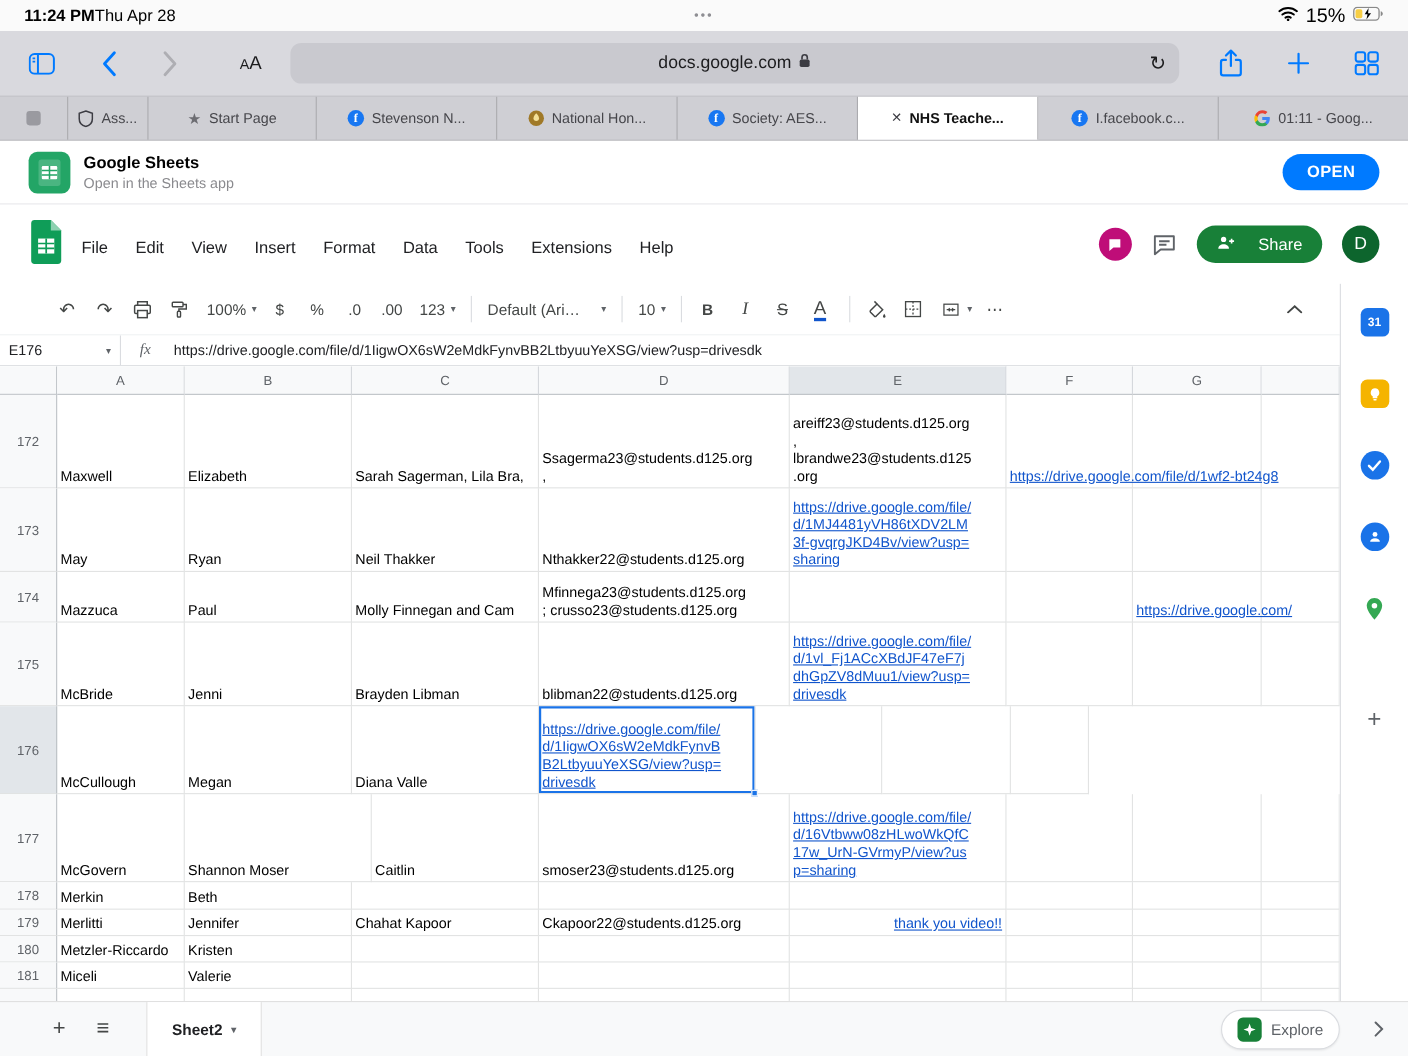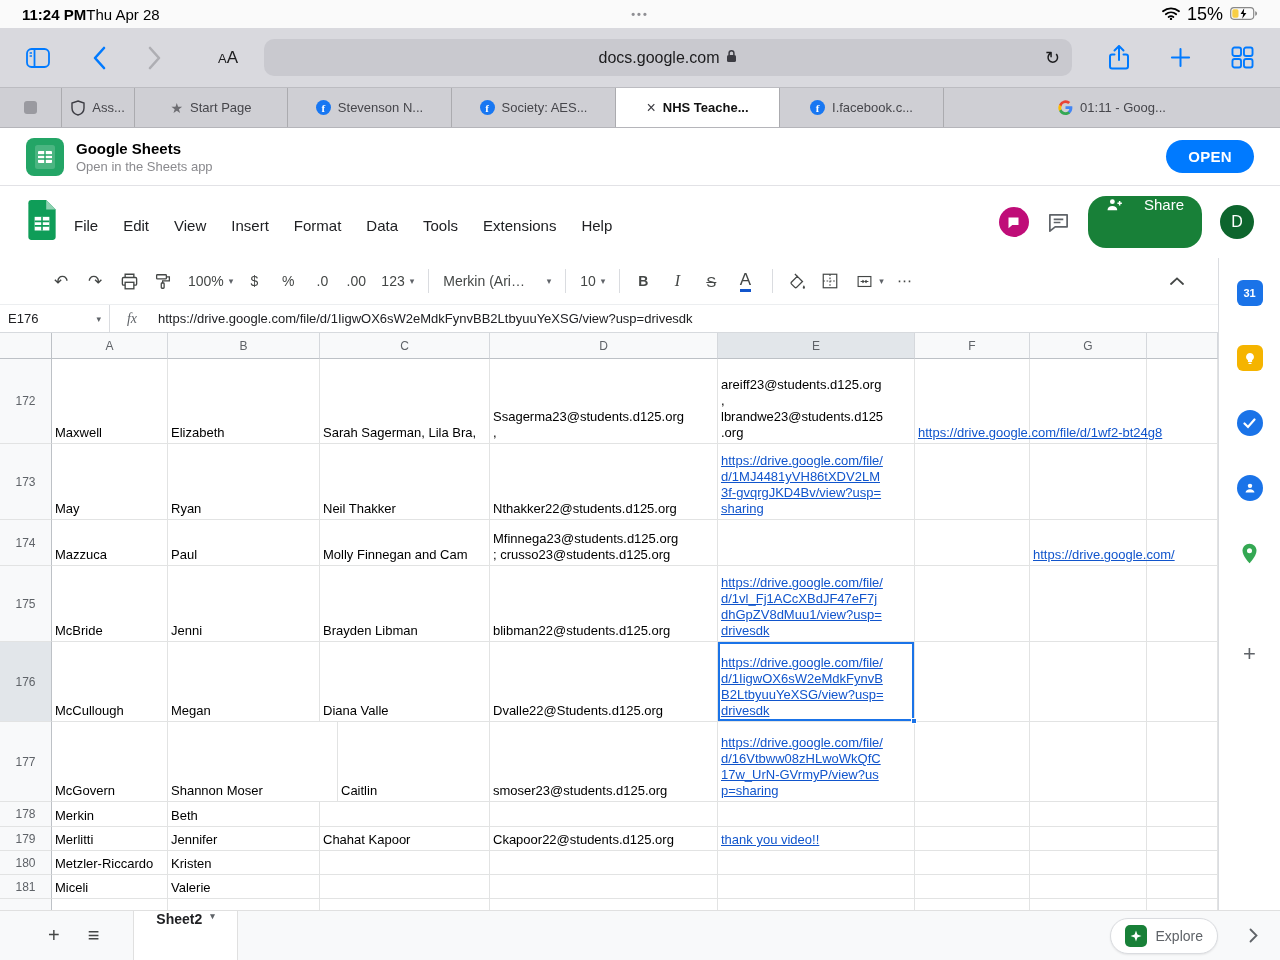--- a/index.html
+++ b/index.html
@@ -57,22 +57,22 @@
   .sheets-logo{margin-right:16px;flex-shrink:0}
   .title-block{display:flex;flex-direction:column;justify-content:center}
   .title-row{display:flex;align-items:center;gap:15px}
   .doc-title{font-size:18px;color:#202124}
   .doc-ic{color:#5f6368;font-size:17px;display:flex;align-items:center}
   .menu-row{display:flex;gap:25px;margin-top:6px}
   .menu-item{font-size:15px;color:#202124}
   .header-right{margin-left:auto;display:flex;align-items:center;gap:18px}
   .viewer-avatar{width:30px;height:30px;border-radius:50%;background:#bf0d78;
     display:flex;align-items:center;justify-content:center}
-  .share-btn{background:#188038;color:#fff;border-radius:18px;height:52px;
-    display:flex;align-items:flex-start;gap:21px;padding:0 18px;font-size:15px;font-weight:500}
+  .share-btn{background:#188038;color:#fff;border-radius:18px;height:34px;
+    display:flex;align-items:center;gap:21px;padding:0 18px;font-size:15px;font-weight:500}
   .account-avatar{width:34px;height:34px;border-radius:50%;background:#0d652d;color:#fff;
     display:flex;align-items:center;justify-content:center;font-size:16px;font-weight:500}
 
   
   .main-area{flex:1;display:flex;position:relative;min-height:0}
   .content-col{width:1218px;display:flex;flex-direction:column;min-height:0}
 
   
   .sheets-toolbar{height:47px;background:#fff;display:flex;align-items:center;
     padding:0 14px 0 46px;color:#444746;border-bottom:1px solid #eceef0}
@@ -127,21 +127,21 @@
   .sp-keep{background:#f5b400;border-radius:6px}
   .sp-tasks{background:#1a73e8;border-radius:50%}
   .sp-contacts{background:#1a73e8;border-radius:50%}
   .sp-plus{margin-top:36px;color:#5f6368;font-size:22px;font-weight:400}
 
   
   .bottom-bar{height:50px;background:#f8f9fa;border-top:1px solid #e0e0e0;
     display:flex;align-items:center;padding-left:48px;position:relative}
   .bb-icon{color:#444746;font-size:20px;margin-right:28px}
   .sheet-tab{height:100%;background:#fff;border-left:1px solid #e0e0e0;border-right:1px solid #e0e0e0;
-    display:flex;gap:8px;padding:0 22px;font-size:14px;font-weight:700;
+    display:flex;align-items:center;gap:8px;padding:0 22px;font-size:14px;font-weight:700;
     color:#202124;margin-left:6px}
   .explore-btn{margin-left:auto;margin-right:62px;background:#fff;border:1px solid #dadce0;
     border-radius:20px;height:36px;display:flex;align-items:center;gap:9px;padding:0 14px;
     color:#5f6368;font-size:14px;box-shadow:0 1px 2px rgba(0,0,0,.08)}
   .explore-icon{width:22px;height:22px;border-radius:5px;background:#188038;
     display:flex;align-items:center;justify-content:center}
   .panel-collapse{position:absolute;right:22px;display:flex;align-items:center}
 </style>
 </head>
 <body>
@@ -243,20 +243,29 @@
         <span style="display: inline-flex;">
           <span class="fav star">★</span>
         </span>
         <span class="tab-label">Start Page</span>
       </div>
       <div class="tab" style="width: 164px;">
         <span style="display: inline-flex;">
           <span class="fav fb">f</span>
         </span>
         <span class="tab-label">Stevenson N...</span>
+      </div>
+      <div class="tab" style="width: 164px;">
+        <span style="display: inline-flex;">
+          <svg width="15" height="15" viewBox="0 0 15 15">
+            <circle cx="7.5" cy="7.5" r="7" fill="#a07927"></circle>
+            <path d="M7.5 3c1.5 1.6 2.5 2.9 2.5 4.4a2.5 2.5 0 0 1-5 0C5 5.9 6 4.6 7.5 3z" fill="#f3e098"></path>
+          </svg>
+        </span>
+        <span class="tab-label">National Hon...</span>
       </div>
       <div class="tab" style="width: 164px;">
         <span style="display: inline-flex;">
           <span class="fav fb">f</span>
         </span>
         <span class="tab-label">Society: AES...</span>
       </div>
       <div class="tab active" style="width: 164px;">
         <span style="display: inline-flex;">
           <span class="fav close">×</span>
@@ -368,21 +377,21 @@
         <span class="tb-icon fmt">$</span>
         <span class="tb-icon fmt">%</span>
         <span class="tb-icon fmt">.0</span>
         <span class="tb-icon fmt">.00</span>
         <span class="tb-dd">
             <span class="fmt">123</span>
             <span class="caret">▾</span>
           </span>
         <span class="tb-sep"></span>
         <span class="tb-dd" style="width:108px;justify-content:space-between">
-            <span style="overflow:hidden;white-space:nowrap">Merkin (Ari…</span>
+            <span style="overflow:hidden;white-space:nowrap">Default (Ari…</span>
             <span class="caret">▾</span>
           </span>
         <span class="tb-sep"></span>
         <span class="tb-dd">
             <span>10</span>
             <span class="caret">▾</span>
           </span>
         <span class="tb-sep"></span>
         <span class="tb-icon tb-txt">B</span>
         <span class="tb-icon" style="font-style:italic;font-family:'Liberation Serif',serif;font-size:16px">I</span>
@@ -541,23 +550,20 @@
             <div class="row-num hl">176</div>
             <div class="cell" style="width: 116px;">
               <span class="cell-text">McCullough</span>
             </div>
             <div class="cell" style="width: 152px;">
               <span class="cell-text">Megan</span>
             </div>
             <div class="cell" style="width: 170px;">
               <span class="cell-text">Diana Valle</span>
             </div>
-            <div class="cell" style="width: 228px;">
-              <span class="cell-text">Dvalle22@Students.d125.org</span>
-            </div>
             <div class="cell selected" style="width: 197px;">
               <span class="cell-text link">https://drive.google.com/file/
 d/1IigwOX6sW2eMdkFynvB
 B2LtbyuuYeXSG/view?usp=
 drivesdk</span>
               <span class="fill-handle"></span>
             </div>
             <div class="cell" style="width: 115px;"></div>
             <div class="cell" style="width: 117px;"></div>
             <div class="cell" style="width: 71px;"></div>
@@ -608,21 +614,21 @@
             </div>
             <div class="cell" style="width: 152px;">
               <span class="cell-text">Jennifer</span>
             </div>
             <div class="cell" style="width: 170px;">
               <span class="cell-text">Chahat Kapoor</span>
             </div>
             <div class="cell" style="width: 228px;">
               <span class="cell-text">Ckapoor22@students.d125.org</span>
             </div>
-            <div class="cell" style="width: 197px;">
+            <div class="cell" style="width: 197px; justify-content: flex-end;">
               <span class="cell-text link">thank you video!!</span>
             </div>
             <div class="cell" style="width: 115px;"></div>
             <div class="cell" style="width: 117px;"></div>
             <div class="cell" style="width: 71px;"></div>
           </div>
           <div class="grid-row" style="height: 24px;">
             <div class="row-num">180</div>
             <div class="cell" style="width: 116px;">
               <span class="cell-text">Metzler-Riccardo</span>

